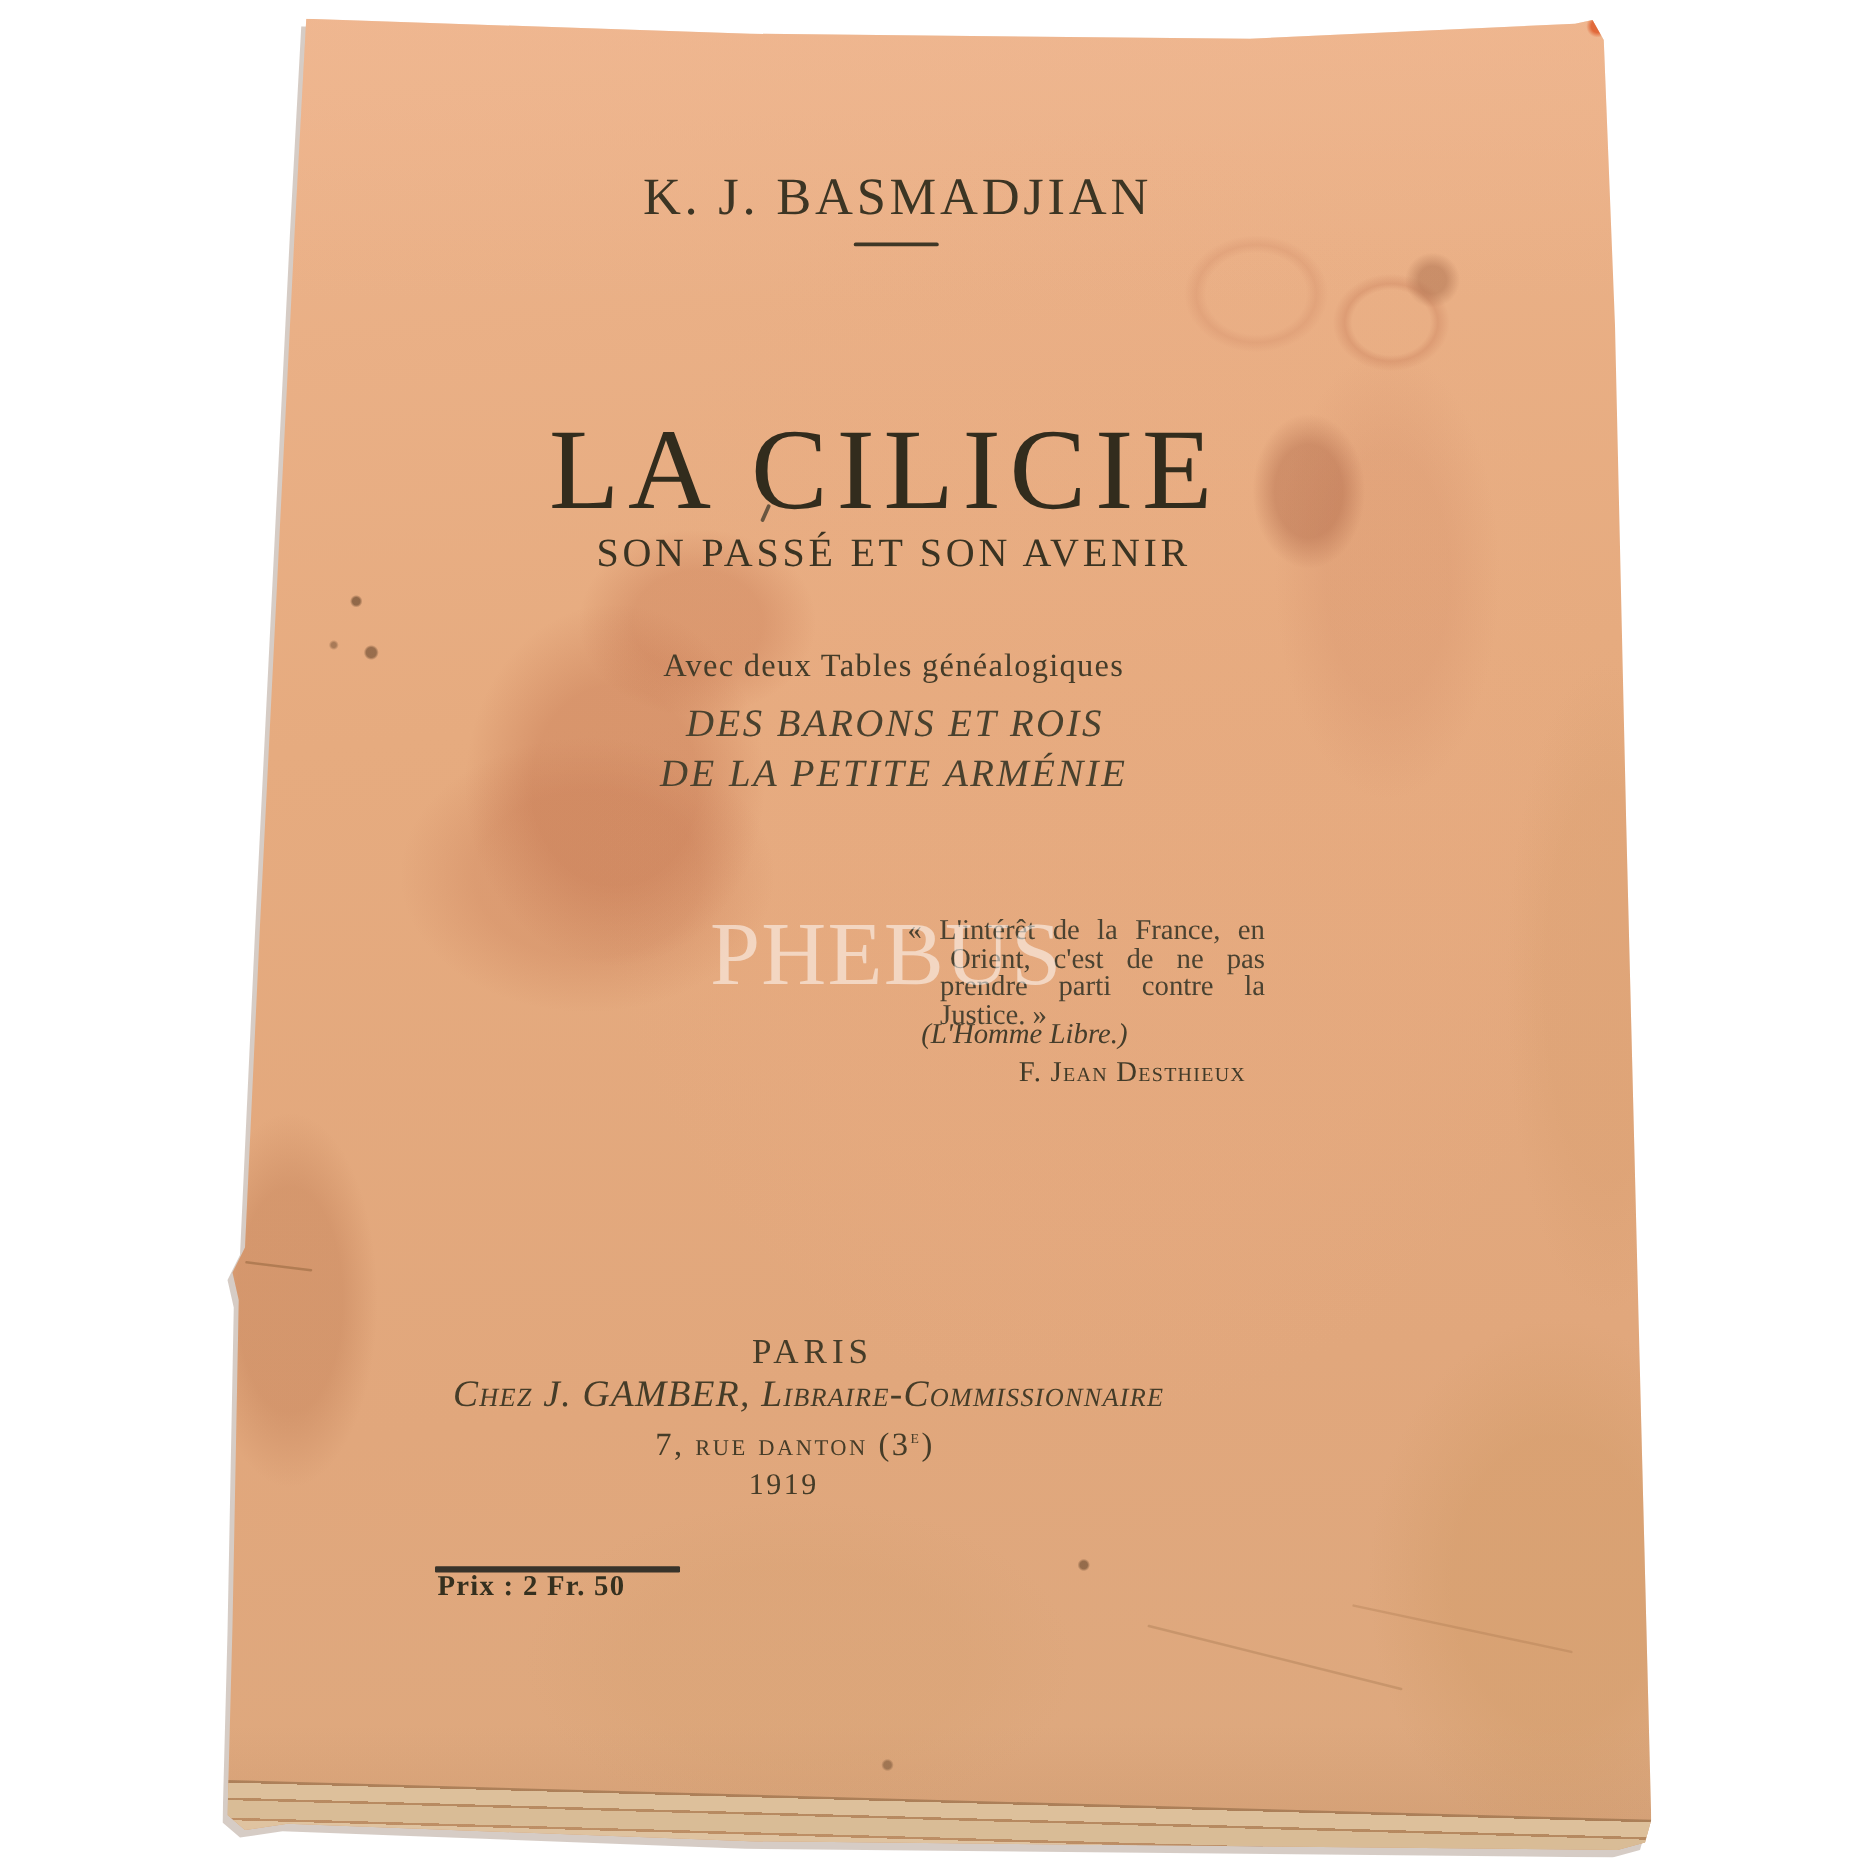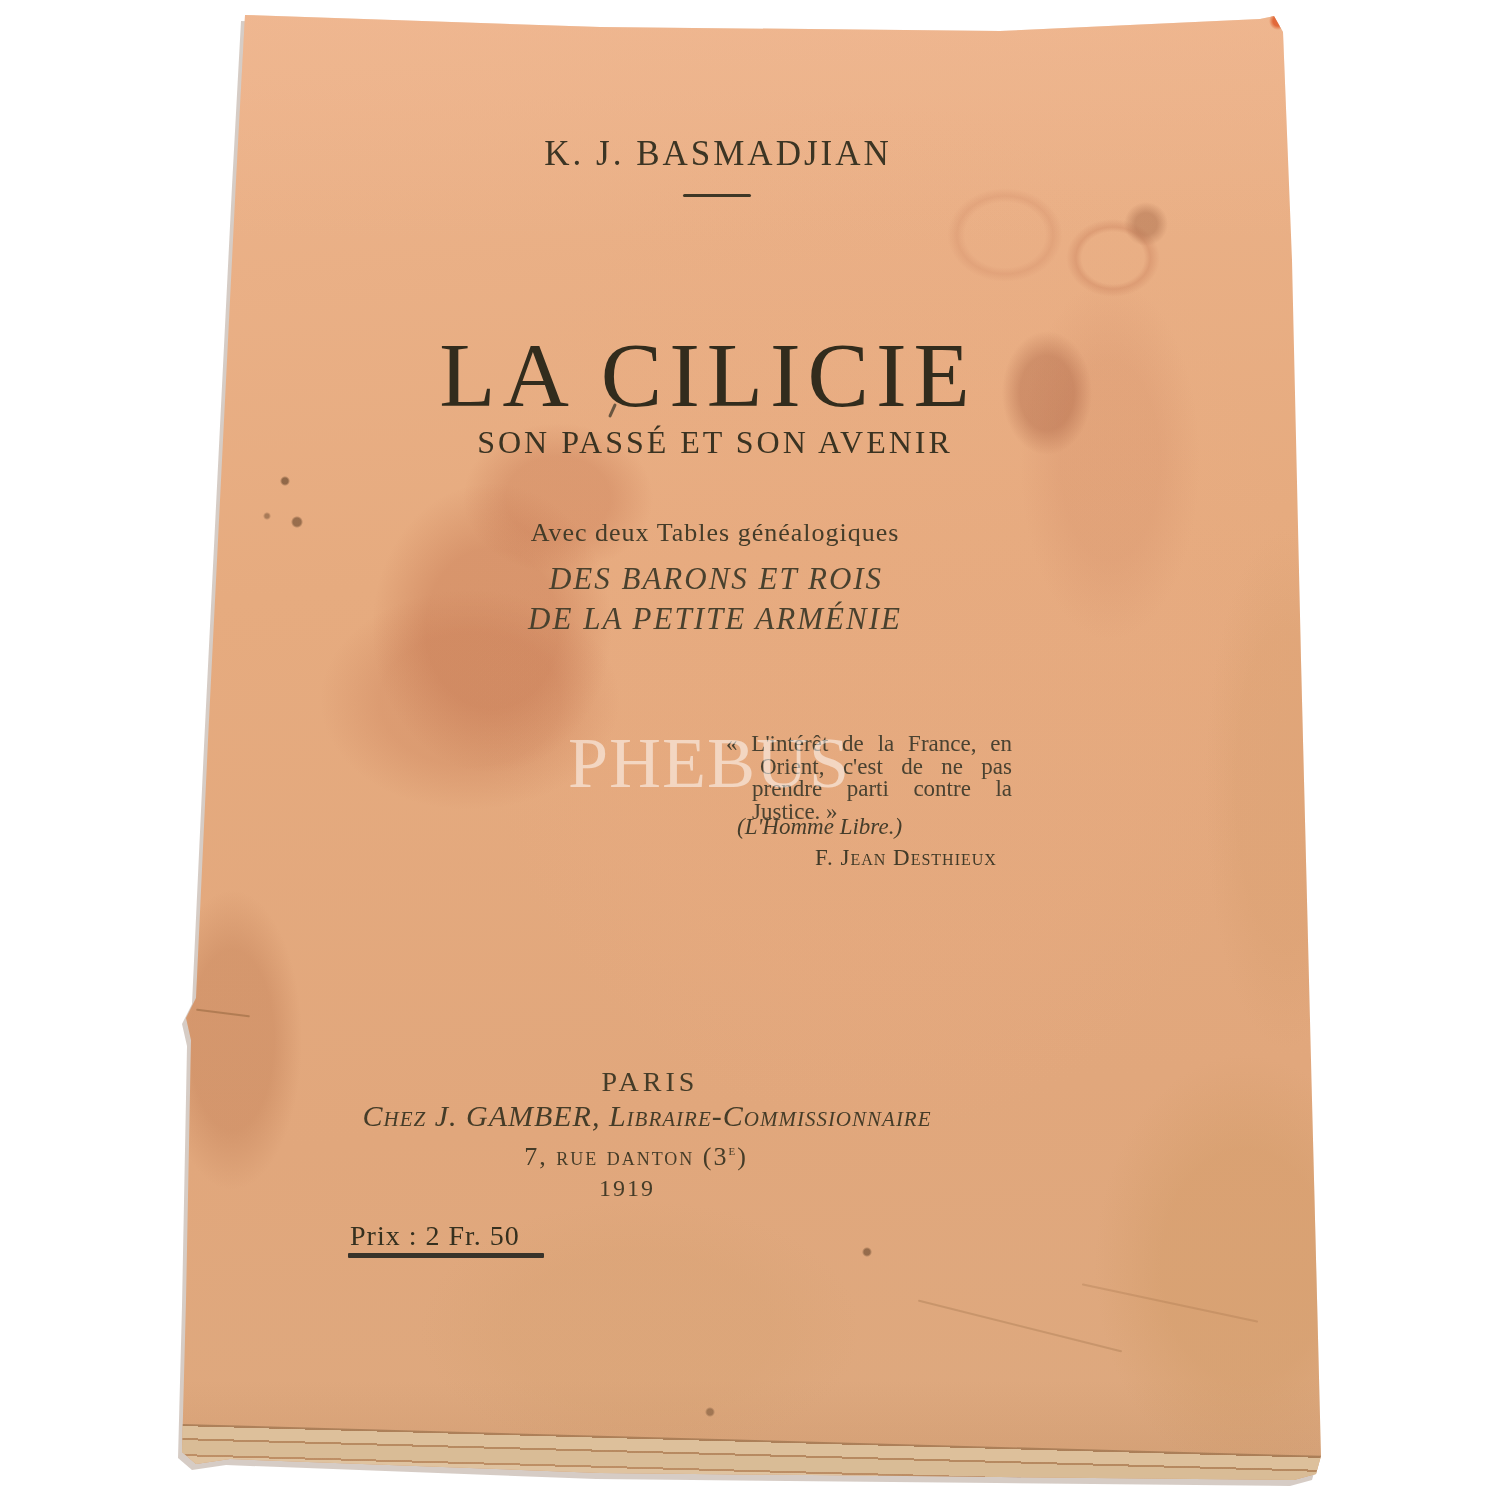--- a/index.html
+++ b/index.html
@@ -88,21 +88,21 @@
   .crease { position: absolute; z-index: 3; border-radius: 2px; }
   .crease-left  { left: 196px; top: 1012px; width: 54px;  height: 2px; background: rgba(125,85,45,0.4);  transform: rotate(7deg); }
   .scratch-1    { left: 915px; top: 1325px; width: 210px; height: 2px; background: rgba(150,105,65,0.3); transform: rotate(14deg); }
   .scratch-2    { left: 1080px; top: 1302px; width: 180px; height: 2px; background: rgba(150,105,65,0.25); transform: rotate(12deg); }
 
   
   .content { position: absolute; inset: 0; z-index: 4; color: #3f3828; }
   .line { position: absolute; white-space: nowrap; }
   .centered { transform: translateX(-50%); }
 
-  .author   { left: 718px; top: 134px; font-size: 35px; letter-spacing: 3px; color: #3c3524; }
+  .author   { left: 718px; top: 134px; font-size: 42px; letter-spacing: 3px; color: #3c3524; }
   .author-rule { position: absolute; left: 683px; top: 194px; width: 68px; height: 3px; background: #3e3726; border-radius: 2px; }
 
   .title    { left: 708px; top: 322px; font-size: 92px; letter-spacing: 7px; color: #322c1d; }
   .subtitle { left: 715px; top: 424px; font-size: 32px; letter-spacing: 3px; color: #3a3322; }
   .stray-accent { position: absolute; left: 611px; top: 403px; width: 3px; height: 15px;
                   background: #4a4030; transform: rotate(24deg); border-radius: 2px; opacity: 0.8; }
 
   .edition-note { left: 715px; top: 518px; font-size: 26px; letter-spacing: 1px; color: #443c29; }
   .edition-it   { font-style: italic; font-size: 31px; letter-spacing: 2px; color: #49412e; }
   .edition-it1  { left: 716px; top: 561px; }
@@ -117,21 +117,21 @@
 
   .quote-source { left: 737px; top: 814px; font-size: 23px; font-style: italic; color: #453d2b; }
   .quote-attrib { left: 815px; top: 845px; font-size: 23px; font-variant: small-caps; letter-spacing: 1px; color: #413a28; }
 
   .imprint-city { left: 650px; top: 1066px; font-size: 28px; letter-spacing: 4px; color: #453c28; }
   .imprint-pub  { left: 647px; top: 1099px; font-size: 30px; font-variant: small-caps; letter-spacing: 1px; color: #453c28; font-style: italic; }
   .imprint-addr { left: 636px; top: 1141px; font-size: 26px; font-variant: small-caps; letter-spacing: 2px; color: #453c28; }
   .imprint-addr sup { font-size: 0.62em; vertical-align: super; }
   .imprint-year { left: 627px; top: 1175px; font-size: 24px; letter-spacing: 2px; color: #453c28; }
 
-  .price { left: 350px; top: 1220px; font-size: 28px; font-weight: normal; letter-spacing: 1px; color: #35301f; }
+  .price { left: 350px; top: 1256px; font-size: 23px; font-weight: bold; letter-spacing: 1px; color: #35301f; }
   .price-rule { position: absolute; left: 348px; top: 1253px; width: 196px; height: 5px; background: #38332a; border-radius: 1px; }
 
   
   .watermark {
     position: absolute; z-index: 5;
     left: 568px; top: 722px;
     font-size: 72px; letter-spacing: 1px;
     color: rgba(255,255,255,0.52);
     white-space: nowrap;
   }

